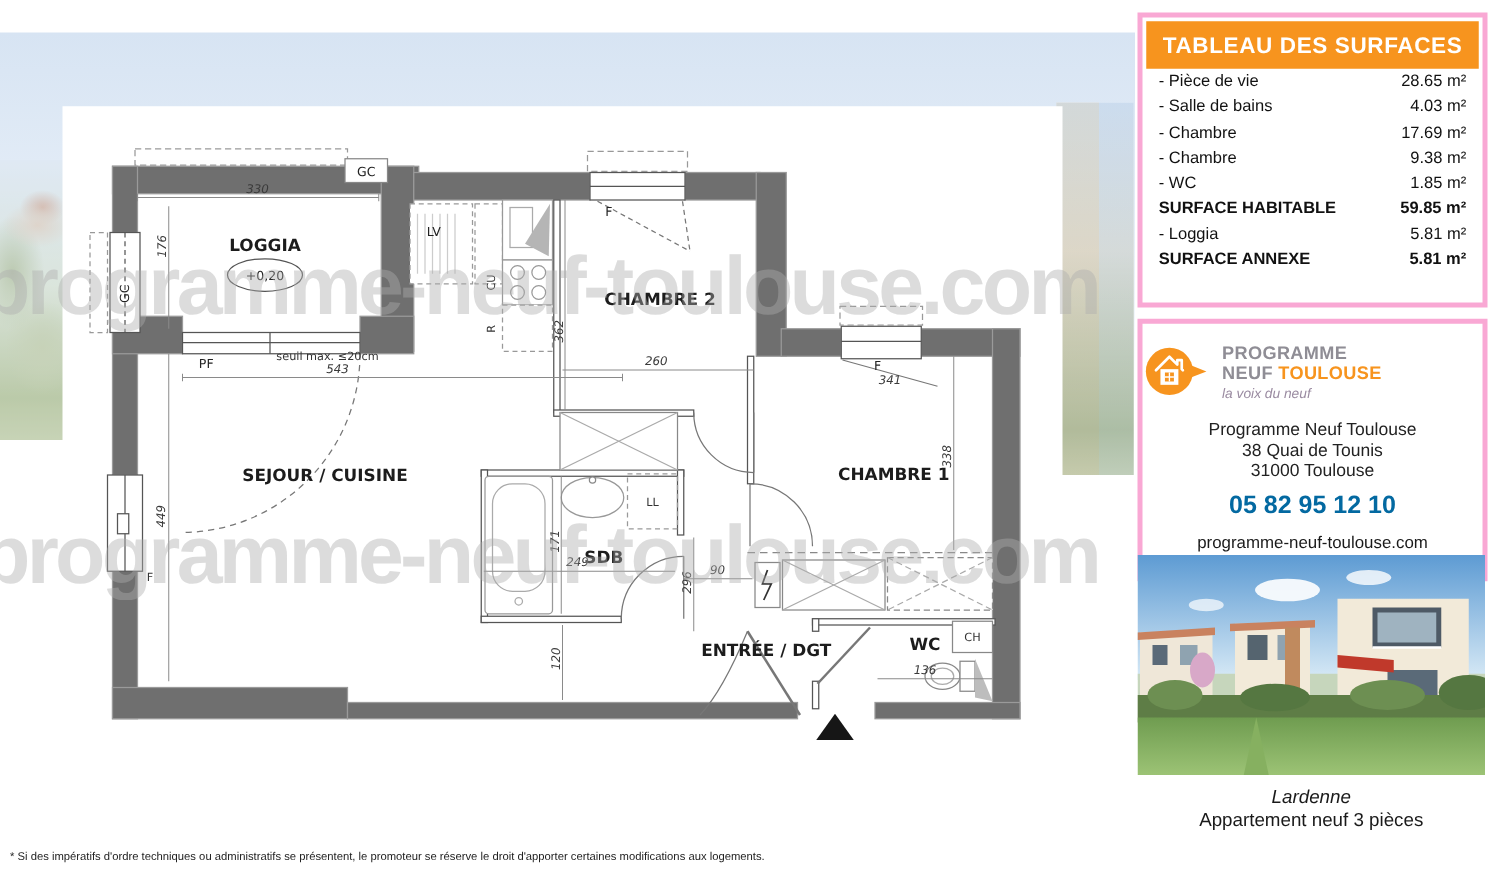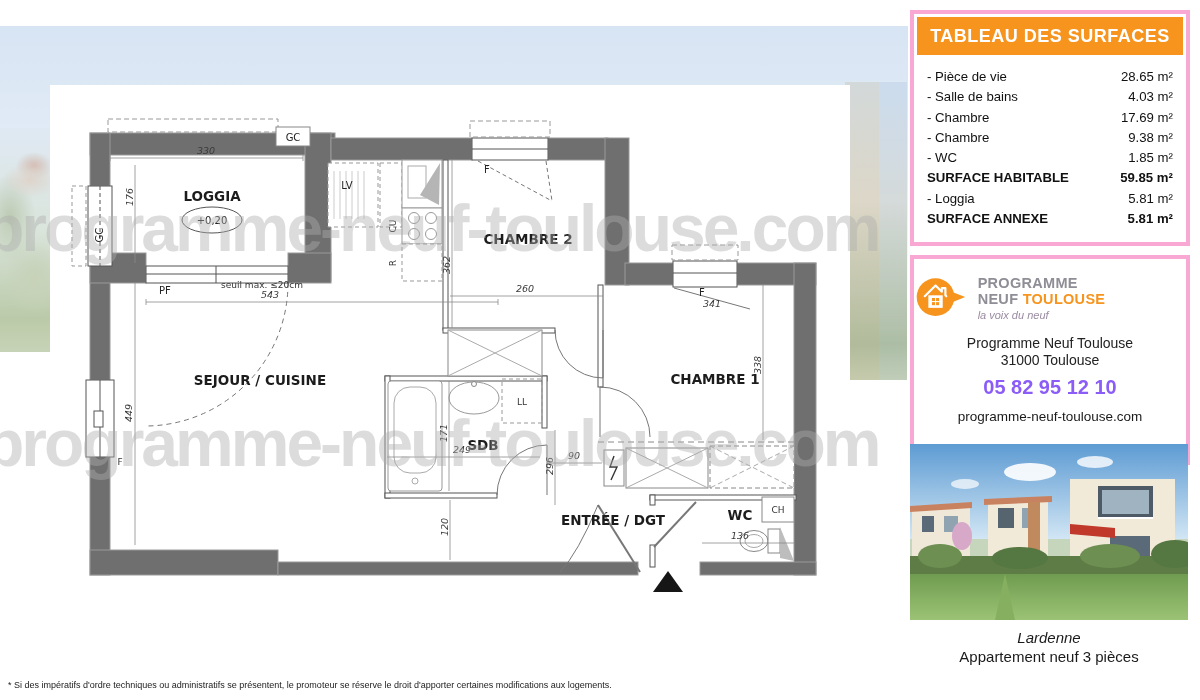--- a/index.html
+++ b/index.html
@@ -29,32 +29,32 @@
   
   .wm{position:absolute;left:0;width:906px;height:78px;overflow:hidden;z-index:5;pointer-events:none;}
   .wm span{display:inline-block;margin-left:-16px;font-size:66px;font-weight:bold;letter-spacing:-3px;
        color:#aeaeae;opacity:.42;white-space:nowrap;}
   .wm1{top:190px;} .wm2{top:405px;}
   
   .panel{position:absolute;left:910px;width:280px;background:#fff;border:4px solid #f9a8d4;z-index:8;box-sizing:border-box;}
   .panel-surfaces{top:10px;height:236px;padding:3px;}
   .surf-header{background:#f7941e;color:#fff;text-align:center;font-size:18px;font-weight:bold;
        letter-spacing:.5px;line-height:38px;height:38px;}
-  .surf-rows{padding:12px 10px 0 10px;}
+  .surf-rows{padding:0 10px 0 10px;}
   .surf-row{display:flex;justify-content:space-between;font-size:13.2px;color:#111;line-height:20.3px;}
   .surf-row.bold{font-weight:bold;}
   .panel-agency{top:255px;height:210px;z-index:8;}
   .agency-logo-row{display:flex;align-items:center;justify-content:center;margin-top:14px;}
   .brand{text-align:left;margin-left:8px;}
   .brand-line{font-size:14.5px;letter-spacing:.3px;}
   .brand-gray{color:#8f8d95;font-weight:bold;}
   .brand-orange{color:#f7941e;font-weight:bold;}
   .brand-tag{font-size:11px;font-style:italic;color:#9a8ba1;text-align:left;margin-top:2px;}
   .agency-addr{text-align:center;font-size:14px;color:#222;line-height:16.5px;margin-top:12px;}
-  .agency-phone{text-align:center;font-size:20px;font-weight:bold;color:#8b5cf6;margin-top:8px;}
+  .agency-phone{text-align:center;font-size:20px;font-weight:bold;color:#0369a1;margin-top:8px;}
   .agency-web{text-align:center;font-size:13.5px;color:#1a1a1a;margin-top:10px;}
   .panel-photo{position:absolute;left:910px;top:444px;width:278px;height:176px;z-index:8;}
   .listing{position:absolute;left:910px;top:626px;width:278px;text-align:center;z-index:8;}
   .listing-ref{font-size:19px;font-weight:bold;color:#e2512f;}
   .listing-loc{font-size:15px;color:#1a1a1a;margin-top:3px;font-style:italic;}
   .listing-type{font-size:15px;color:#1a1a1a;margin-top:2px;}
   .disclaimer{position:absolute;left:8px;top:680px;font-size:9px;color:#222;z-index:8;}
 </style>
 </head>
 <body>
@@ -305,20 +305,21 @@
         <line x1="24" y1="25" x2="24" y2="33" stroke="#fff" stroke-width="1.2"></line>
         <line x1="20" y1="29" x2="28" y2="29" stroke="#fff" stroke-width="1.2"></line>
       </svg>
       <div class="brand">
         <div class="brand-line"><span class="brand-gray">PROGRAMME NEUF</span>&nbsp;<span class="brand-orange">TOULOUSE</span></div>
         <div class="brand-tag">la voix du neuf</div>
       </div>
     </div>
     <div class="agency-addr">
       <div>Programme Neuf Toulouse</div>
+      <div>38 Quai de Tounis</div>
       <div>31000 Toulouse</div>
     </div>
     <div class="agency-phone">05 82 95 12 10</div>
     <div class="agency-web">programme-neuf-toulouse.com</div>
   </div>
 
   <svg class="panel-photo" viewBox="0 0 278 176">
     <defs>
       <linearGradient id="skyg" x1="0" y1="0" x2="0" y2="1">
         <stop offset="0" stop-color="#5d9bd3"></stop>

